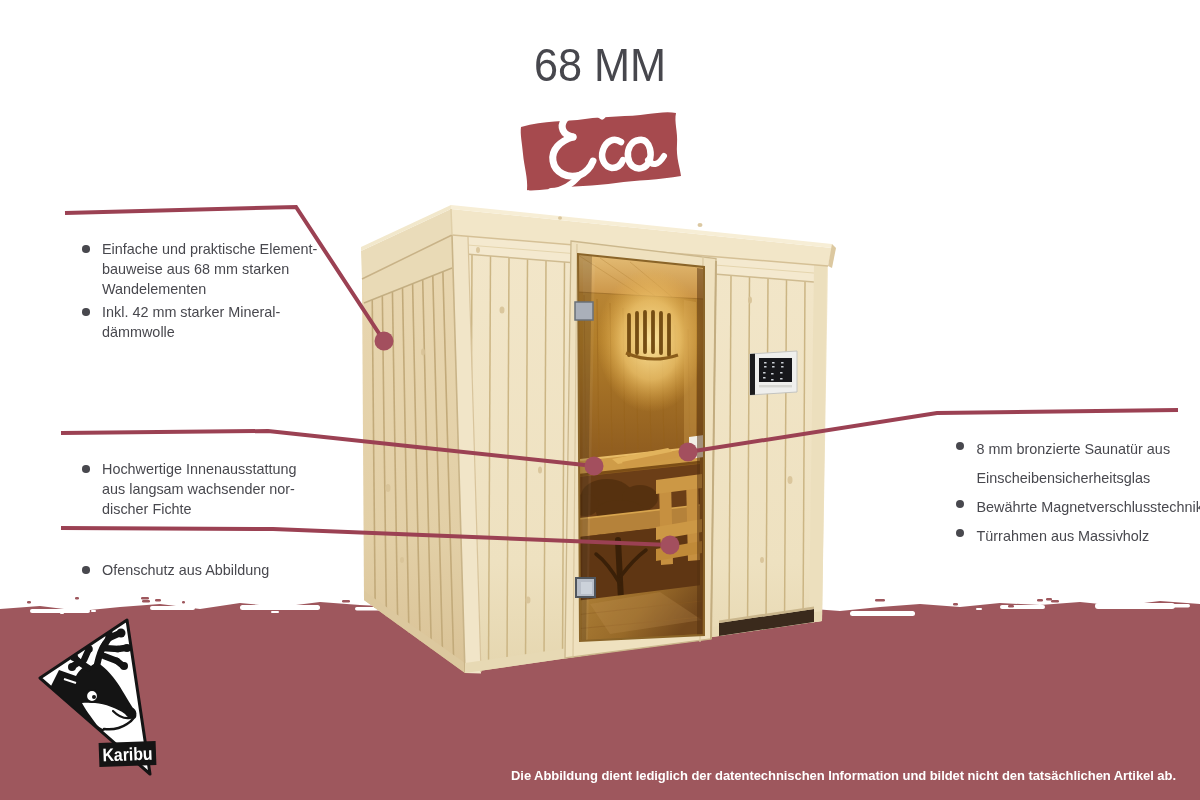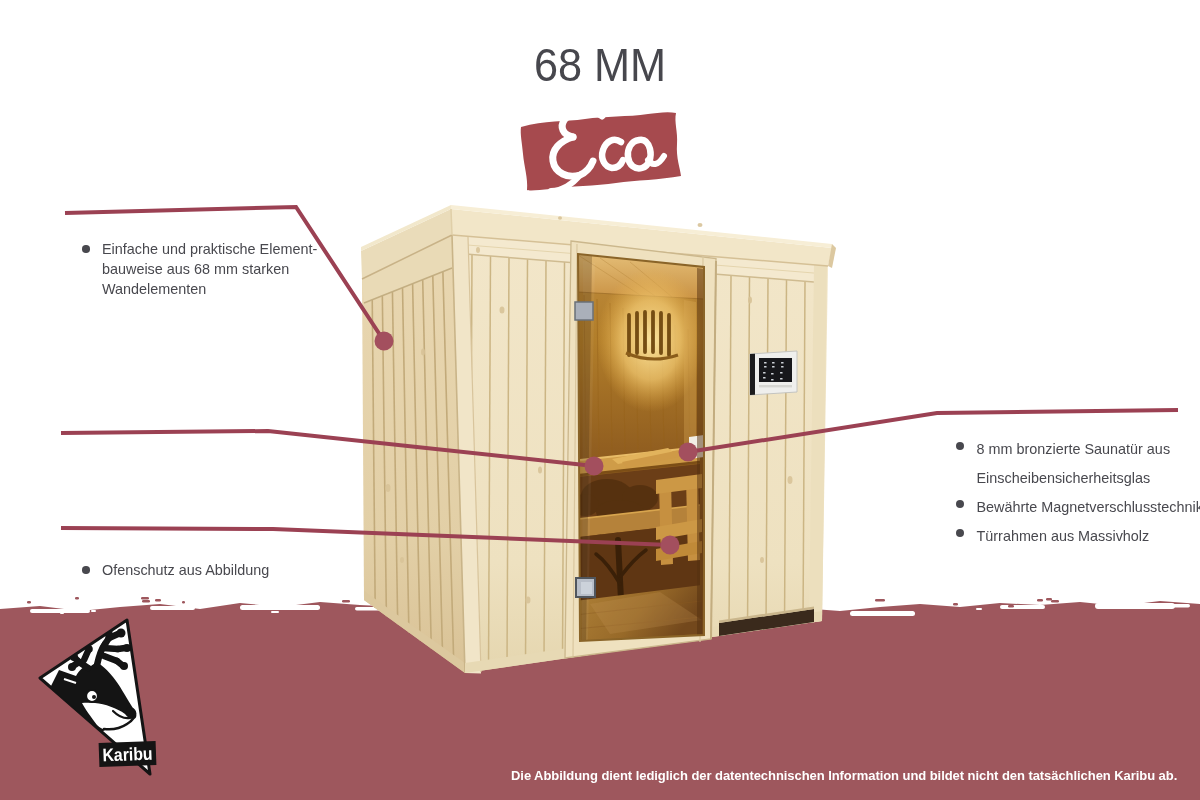--- a/index.html
+++ b/index.html
@@ -402,32 +402,38 @@
 <text x="127.5" y="760.5" font-family="Liberation Sans, sans-serif" font-weight="700" font-size="18" fill="#ffffff" text-anchor="middle" transform="translate(127.5 0) scale(0.88 1) translate(-127.5 0)">Karibu</text>
 </g>
 </g>
     </svg>
 
 <div class="headline">68 MM</div>
 
 <div class="feat" style="left:62px;top:223px;">
 <ul>
 <li>Einfache und praktische Element-<br>bauweise aus 68 mm starken<br>Wandelementen</li>
+<li>Inkl. 42 mm starker Mineral-<br>dämmwolle</li>
 </ul>
 </div>
 
+<div class="feat" style="left:62px;top:443px;">
+<ul>
+<li>Hochwertige Innenausstattung<br>aus langsam wachsender nor-<br>discher Fichte</li>
+</ul>
+</div>
 
 <div class="feat" style="left:62px;top:544px;">
 <ul>
 <li>Ofenschutz aus Abbildung</li>
 </ul>
 </div>
 
 <div class="feat featR" style="left:935.5px;top:419px;">
 <ul>
 <li>8 mm bronzierte Saunatür aus<br>Einscheibensicherheitsglas</li>
 <li>Bewährte Magnetverschlusstechnik</li>
 <li>Türrahmen aus Massivholz</li>
 </ul>
 </div>
 
-<div class="disclaimer">Die Abbildung dient lediglich der datentechnischen Information und bildet nicht den tatsächlichen Karibu ab.</div>
+<div class="disclaimer">Die Abbildung dient lediglich der datentechnischen Information und bildet nicht den tatsächlichen Artikel ab.</div>
 </div>
 
 </body></html>

